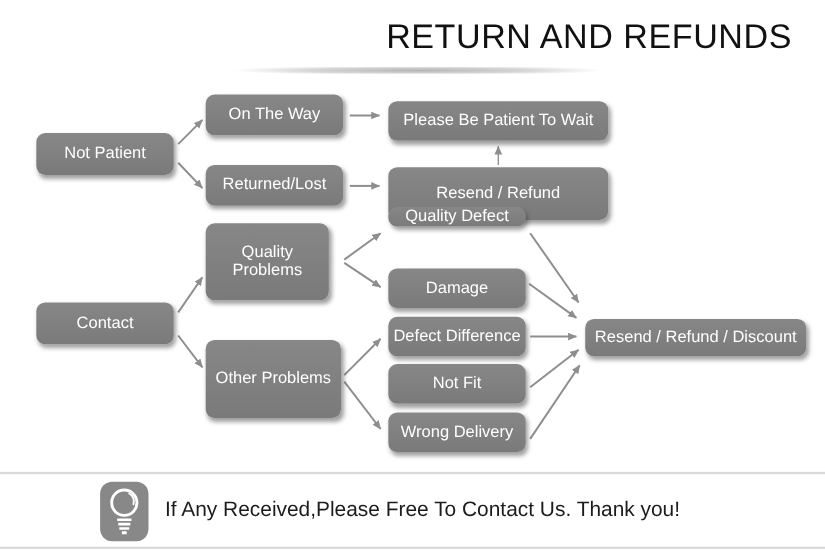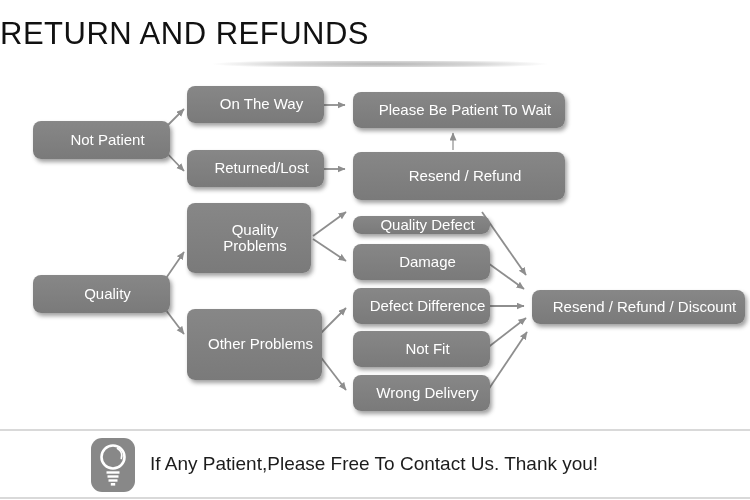--- a/index.html
+++ b/index.html
@@ -1,34 +1,33 @@
 <!DOCTYPE html>
 <html><head>
 <meta charset="utf-8">
 <style>
   html,body{margin:0;padding:0;background:#ffffff;}
   #stage{
     position:relative;width:750px;height:500px;overflow:hidden;
     font-family:"Liberation Sans", sans-serif;background:#ffffff;
   }
   .title{
-    position:absolute;left:0;top:16px;width:720px;text-align:left;
+    position:absolute;left:0;top:16px;width:720px;text-align:right;
     font-size:31px;letter-spacing:.5px;color:#111;font-weight:400;
   }
   .title-underline{
     position:absolute;left:155px;top:61px;width:450px;height:6px;
     background:radial-gradient(ellipse 50% 100% at 50% 50%, #b5b5b5 0%, rgba(181,181,181,.55) 45%, rgba(181,181,181,0) 75%);
   }
   .node{
     position:absolute;display:flex;align-items:center;justify-content:center;
     background:linear-gradient(180deg,#878787,#7a7a7a);
     color:#fff;font-size:15px;border-radius:8px;text-align:center;
     box-shadow:2px 3px 4px rgba(45,45,45,.45);
     line-height:1.1;
-    padding-left:12px;
   }
   svg.arrows{position:absolute;left:0;top:0;}
   .divider{position:absolute;left:0;width:750px;height:2px;background:#d9d9d9;}
   .bulb-badge{
     position:absolute;left:91px;top:438px;width:44px;height:54px;
     background:#888888;border-radius:11px;display:flex;align-items:center;justify-content:center;
   }
   .footer-text{
     position:absolute;left:150px;top:450px;height:28px;display:flex;align-items:center;
     font-size:19px;color:#1c1c1c;white-space:nowrap;
@@ -67,42 +66,42 @@
       <line x1="482" y1="399" x2="527" y2="332" marker-end="url(#ah)"></line>
     </g>
   </svg>
 
   <div class="node" style="left:33px;top:121px;width:125px;height:38px">Not Patient</div>
   <div class="node" style="left:187px;top:86px;width:125px;height:37px">On The Way</div>
   <div class="node" style="left:187px;top:150px;width:125px;height:37px">Returned/Lost</div>
   <div class="node" style="left:353px;top:92px;width:200px;height:36px">Please Be Patient To Wait</div>
   <div class="node" style="left:353px;top:152px;width:200px;height:48px">Resend / Refund</div>
 
-  <div class="node" style="left:33px;top:275px;width:125px;height:38px">Quality</div>
+  <div class="node" style="left:33px;top:275px;width:125px;height:38px">Contact</div>
   <div class="node" style="left:187px;top:203px;width:112px;height:70px">Quality Problems</div>
   <div class="node" style="left:187px;top:309px;width:123px;height:71px">Other Problems</div>
 
-  <div class="node" style="left:353px;top:216px;width:125px;height:18px">Quality Defect</div>
+  <div class="node" style="left:353px;top:188px;width:125px;height:18px">Quality Defect</div>
   <div class="node" style="left:353px;top:244px;width:125px;height:36px">Damage</div>
   <div class="node" style="left:353px;top:288px;width:125px;height:36px">Defect Difference</div>
   <div class="node" style="left:353px;top:375px;width:125px;height:36px">Wrong Delivery</div>
   <div class="node" style="left:353px;top:331px;width:125px;height:36px">Not Fit</div>
 
   <div class="node" style="left:532px;top:290px;width:201px;height:34px">Resend / Refund / Discount</div>
 
   <div class="divider" style="top:429px"></div>
 
   <div class="bulb-badge">
     <svg width="44" height="54" viewBox="0 0 44 54">
       <circle cx="22" cy="19" r="11.5" fill="none" stroke="#ffffff" stroke-width="2.6"></circle>
       <path d="M 26.5 10.5 A 8.5 8.5 0 0 1 30.3 20.5" fill="none" stroke="#ffffff" stroke-width="1.7" stroke-linecap="round"></path>
       <line x1="15.5" y1="34.5" x2="28.5" y2="34.5" stroke="#ffffff" stroke-width="2.4"></line>
       <line x1="16.5" y1="38.5" x2="27.5" y2="38.5" stroke="#ffffff" stroke-width="2.4"></line>
       <line x1="17.5" y1="42.5" x2="26.5" y2="42.5" stroke="#ffffff" stroke-width="2.4"></line>
       <line x1="19.8" y1="46.3" x2="24.2" y2="46.3" stroke="#ffffff" stroke-width="2.6"></line>
     </svg>
   </div>
 
-  <div class="footer-text">If Any Patient,Please Free To Contact Us. Thank you!</div>
+  <div class="footer-text">If Any Received,Please Free To Contact Us. Thank you!</div>
 
   <div class="divider" style="top:497px"></div>
 
 </div>
 
 </body></html>

